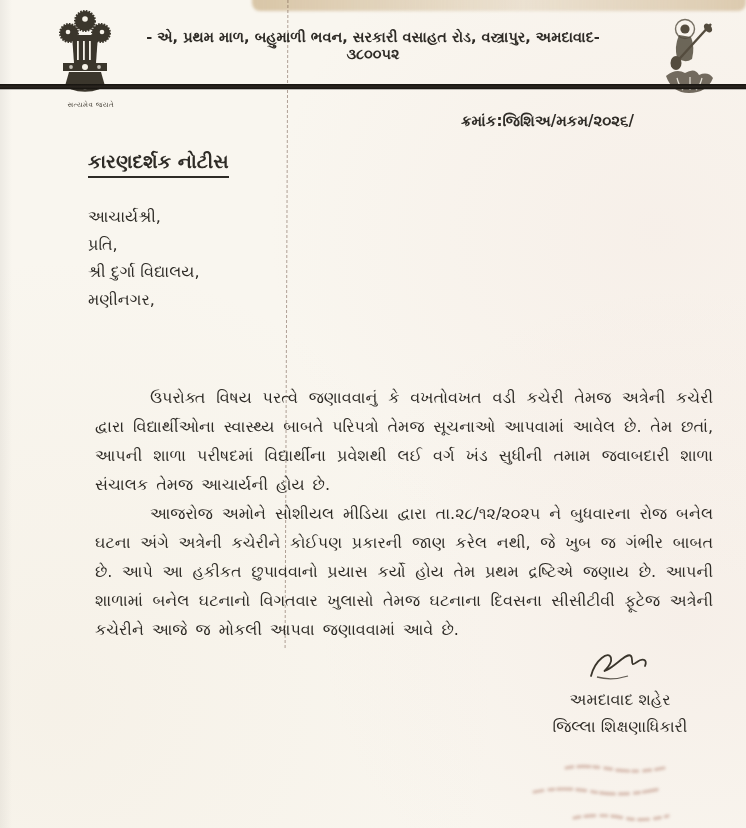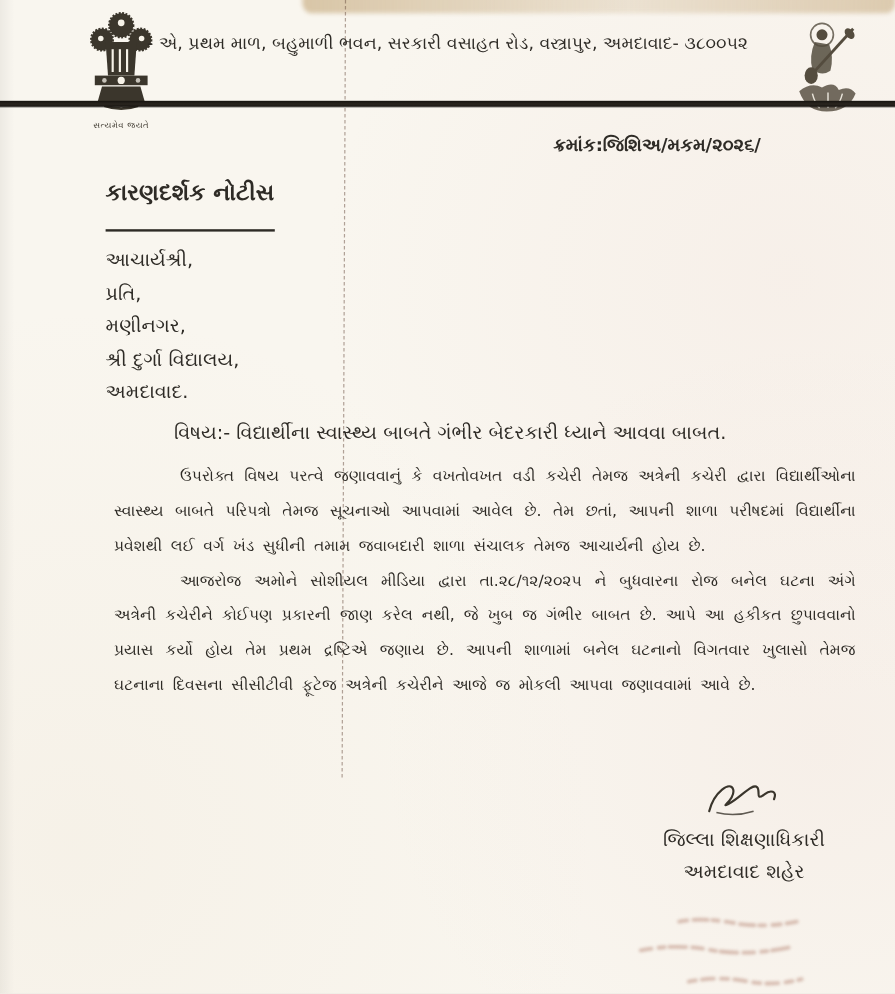--- a/index.html
+++ b/index.html
@@ -17,46 +17,46 @@
   .top-smudge{
     position:absolute;left:252px;top:-4px;width:494px;height:15px;
     background:linear-gradient(90deg, rgba(190,158,108,0.55), rgba(190,158,108,0.22) 55%, rgba(190,158,108,0.48));
     filter:blur(1.6px);border-radius:0 0 8px 8px;
   }
   .fold-line{
     position:absolute;left:286px;top:0;height:648px;width:0;
     border-left:1px dashed rgba(104,76,62,0.5);
     transform:rotate(0.25deg);
   }
-  .emblem-left{position:absolute;left:70px;top:8px;width:62px;text-align:center;}
+  .emblem-left{position:absolute;left:52px;top:8px;width:62px;text-align:right;}
   .emblem-caption{font-size:7px;line-height:8px;margin-top:1px;color:#3b362c;letter-spacing:0.4px;}
   .header-text{position:absolute;left:118px;right:118px;top:20px;text-align:center;}
   .title{font-size:24px;font-weight:bold;letter-spacing:0.3px;}
-  .address{font-size:14.5px;margin-top:9px;font-weight:400;}
+  .address{font-size:14.5px;margin-top:9px;font-weight:700;}
   .emblem-right{position:absolute;right:26px;top:12px;}
   .rule{
     position:absolute;left:0;right:0;top:84px;height:5px;
     background:linear-gradient(#16130f,#2a251f 55%,#16130f);
     box-shadow:0 1px 0 rgba(0,0,0,0.25);
   }
   .ref-row{
     position:absolute;top:112px;left:88px;right:112px;
     display:flex;justify-content:flex-end;
     font-size:15px;font-weight:600;
   }
   .notice-heading{
     position:absolute;top:150px;left:88px;
     font-size:19px;font-weight:bold;
-    padding-bottom:19px;border-bottom:2px solid #2e2b26;
+    padding-bottom:3px;border-bottom:2px solid #2e2b26;
   }
   .recipient{position:absolute;top:203px;left:88px;font-size:16px;line-height:27.5px;}
   .subject{position:absolute;top:351px;left:145px;font-size:16px;font-weight:500;}
   .body-text{
     position:absolute;top:383px;left:95px;width:618px;
-    font-size:13px;line-height:29px;text-align:justify;
+    font-size:16px;line-height:29px;text-align:justify;
   }
   .body-text p{margin:0;text-indent:55px;word-spacing:3px;}
   .sign-block{
     position:absolute;top:646px;left:516px;width:208px;
     text-align:center;font-size:16px;line-height:27px;font-weight:500;
   }
   .sign-block svg{display:block;margin:0 auto 2px auto;}
   .bleed{position:absolute;right:26px;bottom:-4px;filter:blur(1.4px);opacity:0.55;}
 </style>
 </head>
@@ -118,39 +118,37 @@
 
   <div class="ref-row">
     <span>ક્રમાંક:જિશિઅ/મકમ/૨૦૨૬/</span>
   </div>
 
   <div class="notice-heading">કારણદર્શક નોટીસ</div>
 
   <div class="recipient">
     <div>આચાર્યશ્રી,</div>
     <div>પ્રતિ,</div>
+    <div>શ્રી દુર્ગા વિદ્યાલય,</div>
     <div>મણીનગર,</div>
-    <div>શ્રી દુર્ગા વિદ્યાલય,</div>
-    <div>અમદાવાદ.</div>
   </div>
 
-  <div class="subject">વિષય:- વિદ્યાર્થીના સ્વાસ્થ્ય બાબતે ગંભીર બેદરકારી ધ્યાને આવવા બાબત.</div>
 
   <div class="body-text">
     <p>ઉપરોક્ત વિષય પરત્વે જણાવવાનું કે વખતોવખત વડી કચેરી તેમજ અત્રેની કચેરી દ્વારા વિદ્યાર્થીઓના સ્વાસ્થ્ય બાબતે પરિપત્રો તેમજ સૂચનાઓ આપવામાં આવેલ છે. તેમ છતાં, આપની શાળા પરીષદમાં વિદ્યાર્થીના પ્રવેશથી લઈ વર્ગ ખંડ સુધીની તમામ જવાબદારી શાળા સંચાલક તેમજ આચાર્યની હોય છે.</p>
     <p>આજરોજ અમોને સોશીયલ મીડિયા દ્વારા તા.૨૮/૧૨/૨૦૨૫ ને બુધવારના રોજ બનેલ ઘટના અંગે અત્રેની કચેરીને કોઈપણ પ્રકારની જાણ કરેલ નથી, જે ખુબ જ ગંભીર બાબત છે. આપે આ હકીકત છુપાવવાનો પ્રયાસ કર્યો હોય તેમ પ્રથમ દ્રષ્ટિએ જણાય છે. આપની શાળામાં બનેલ ઘટનાનો વિગતવાર ખુલાસો તેમજ ઘટનાના દિવસના સીસીટીવી ફૂટેજ અત્રેની કચેરીને આજે જ મોકલી આપવા જણાવવામાં આવે છે.</p>
   </div>
 
   <div class="sign-block">
     <svg width="66" height="38" viewBox="0 0 66 38">
       <path d="M4,30 C8,14 22,4 24,12 C26,20 12,28 20,24 C30,19 40,6 44,10 C47,13 42,22 50,16 C55,12 61,13 58,20" stroke="#3a352c" stroke-width="1.8" fill="none" stroke-linecap="round"></path>
       <path d="M10,31 q15,4 31,-1" stroke="#3a352c" stroke-width="1.3" fill="none" opacity="0.8"></path>
     </svg>
+    <div>અમદાવાદ શહેર</div>
     <div>જિલ્લા શિક્ષણાધિકારી</div>
-    <div>અમદાવાદ શહેર</div>
   </div>
 
   <svg class="bleed" width="216" height="74" viewBox="0 0 216 74">
     <g stroke="#bd9181" stroke-width="3.2" fill="none" stroke-linecap="round">
       <path d="M62,10 q20,-4 50,2 q25,3 48,-2" stroke-dasharray="7 5 12 4 5 6"></path>
       <path d="M30,34 q30,-6 60,0 q30,5 66,-3" stroke-dasharray="9 6 5 4 14 5"></path>
       <path d="M70,60 q25,-5 50,0 q20,4 44,-2" stroke-dasharray="6 5 10 6"></path>
     </g>
   </svg>
 

